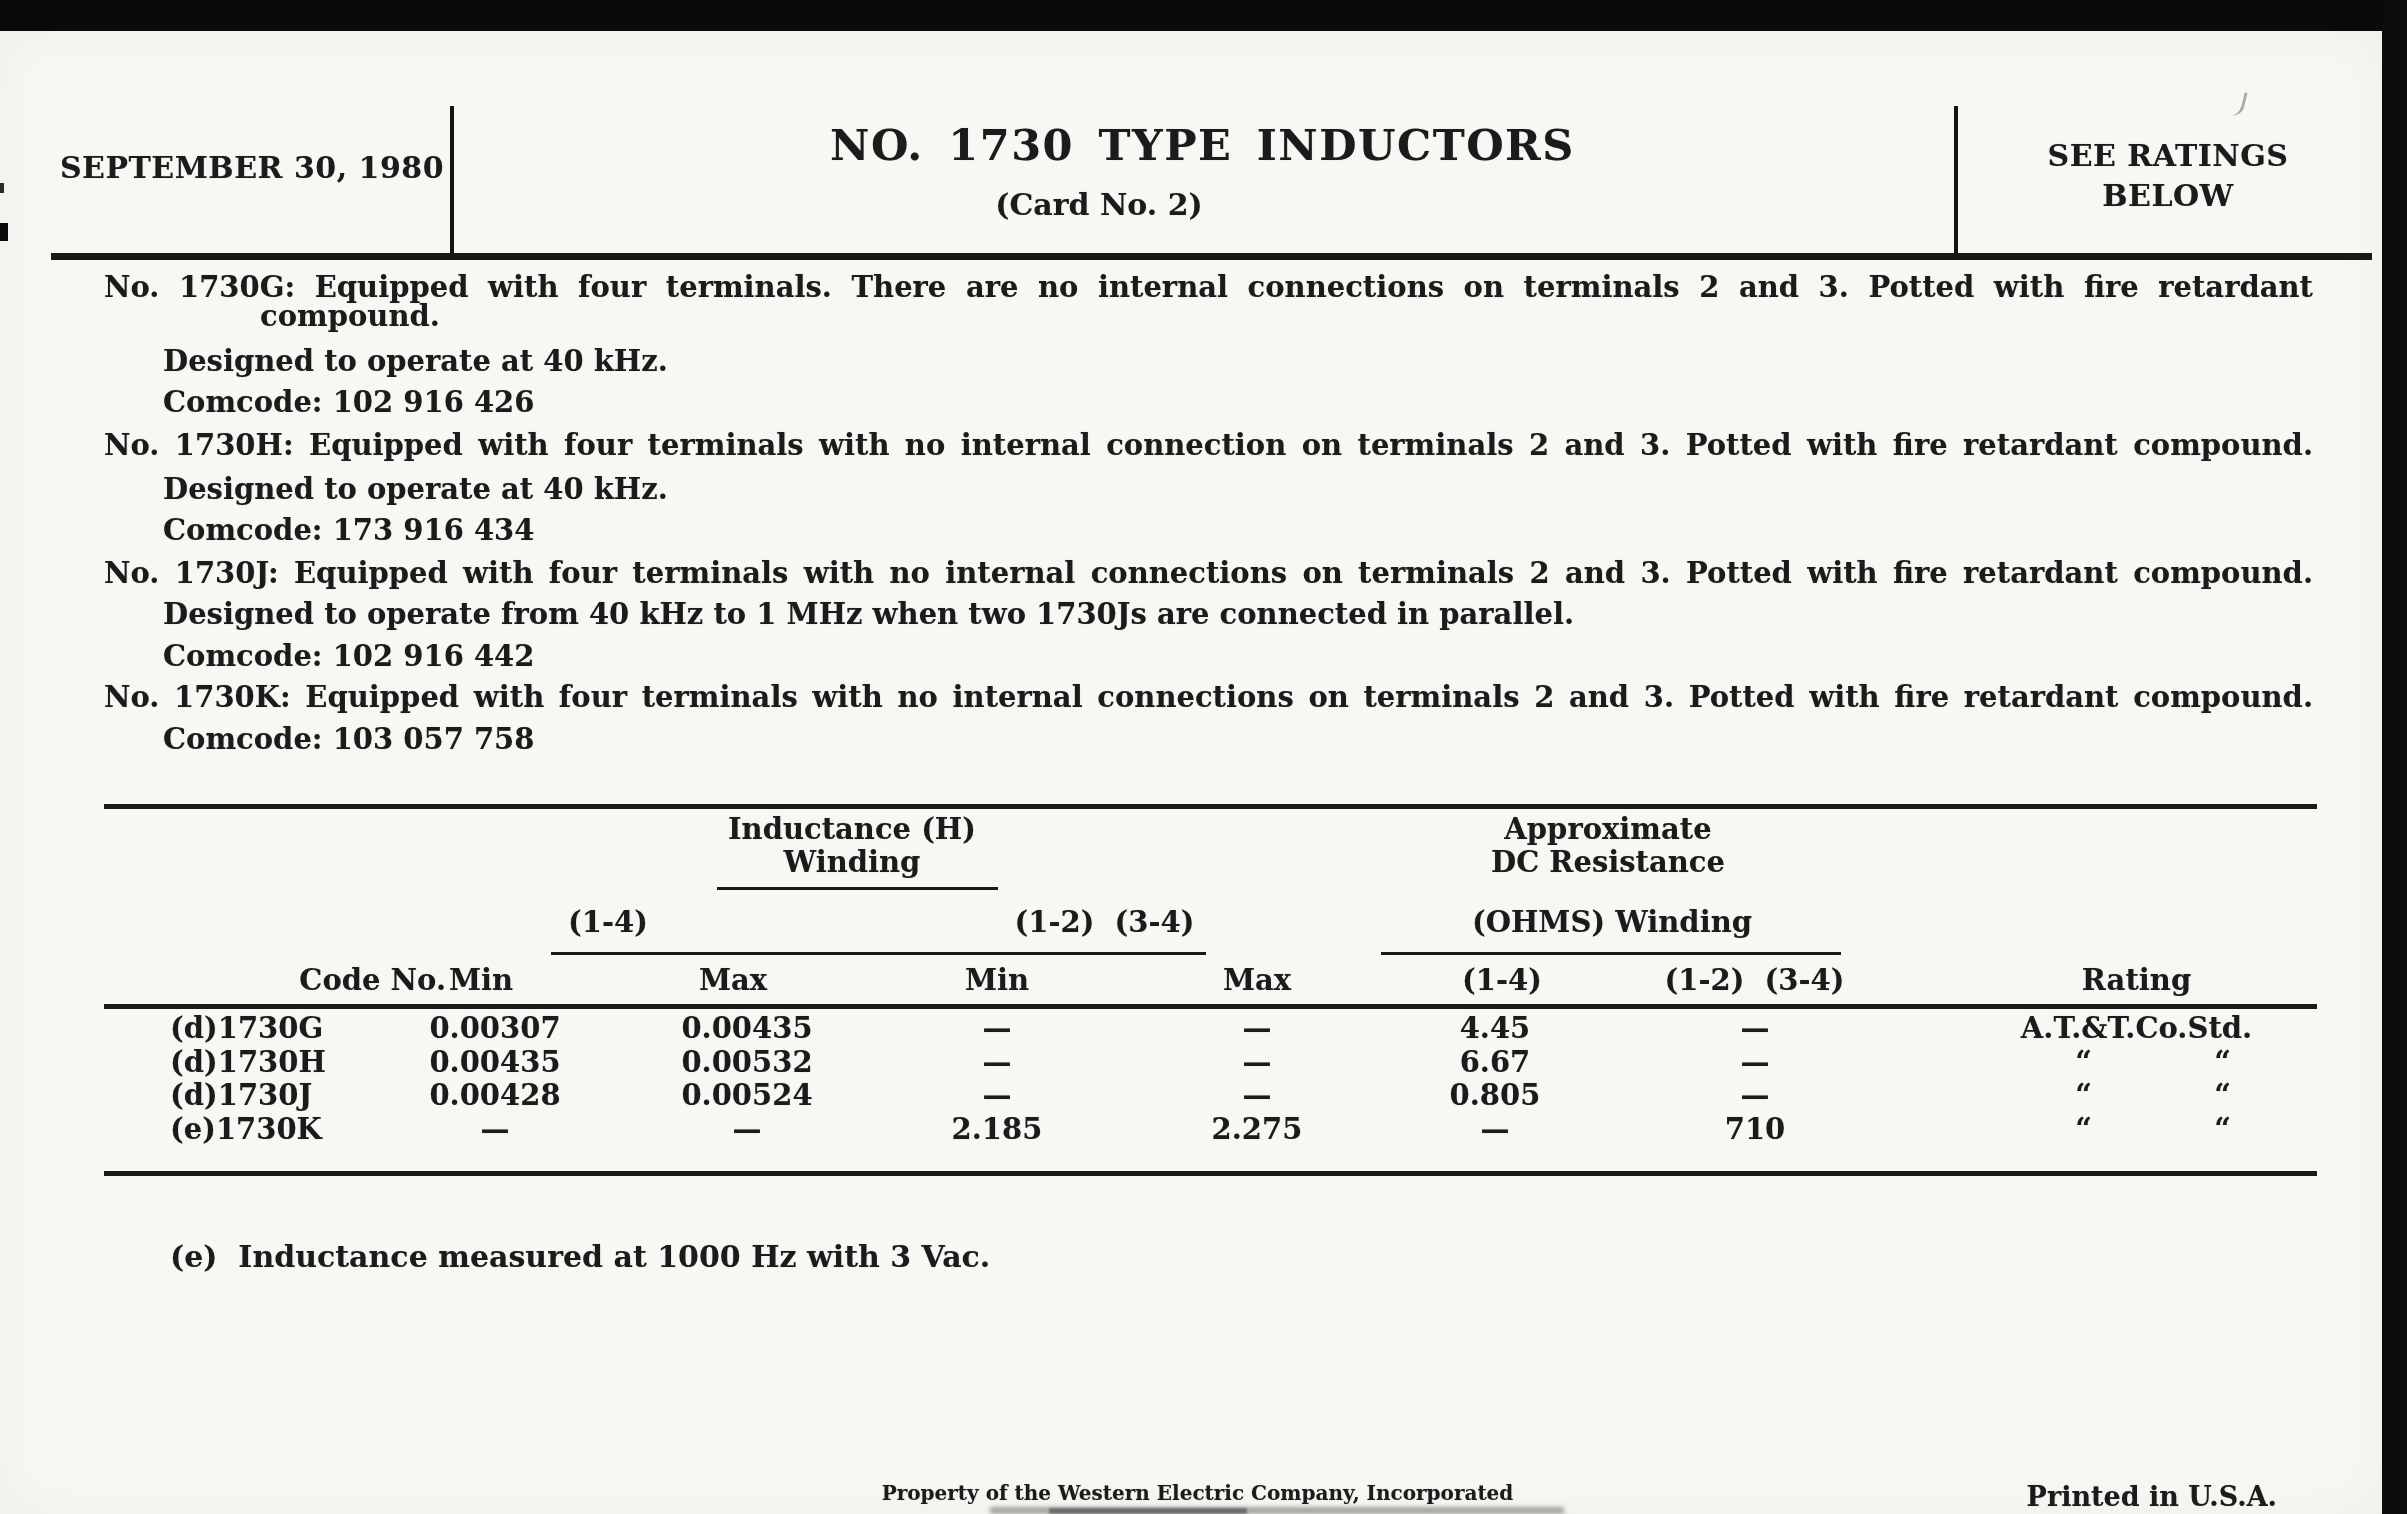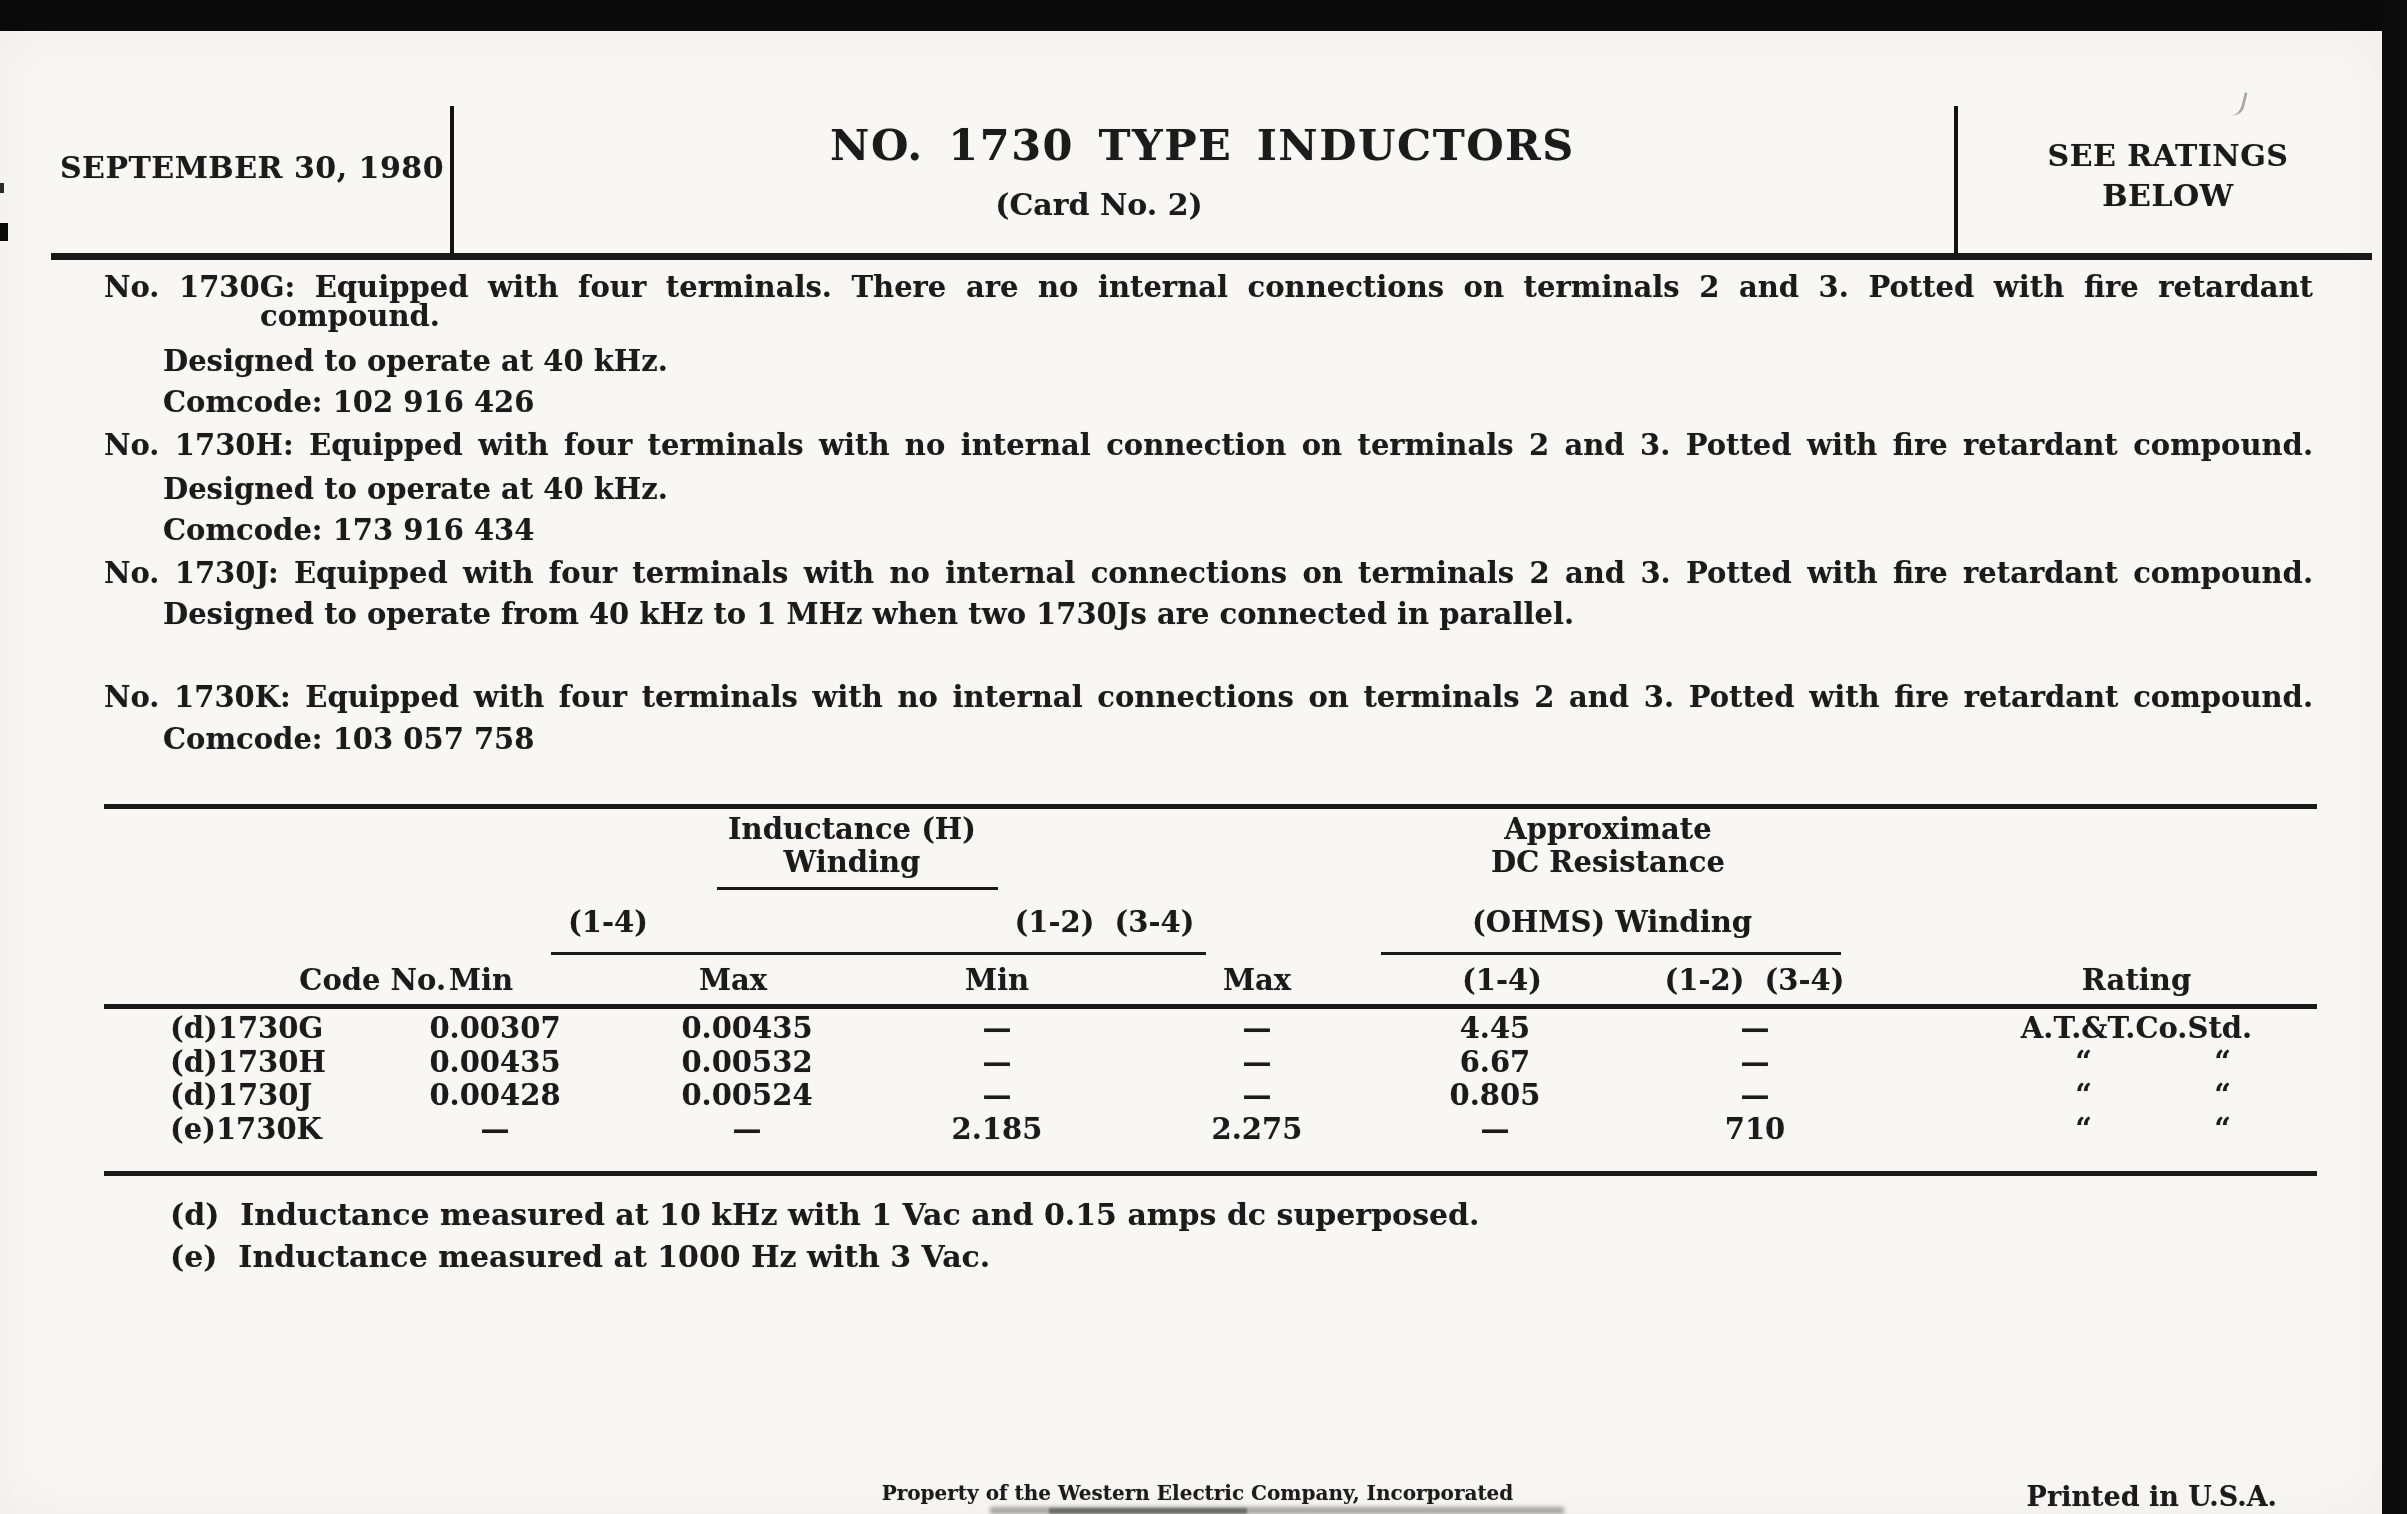--- a/index.html
+++ b/index.html
@@ -112,20 +112,21 @@
 
     <div id="ln1" class="abs ink tline lead">No. 1730G: Equipped with four terminals. There are no internal connections on terminals 2 and 3. Potted with fire retardant</div>
     <div id="ln2" class="abs ink tline cont">compound.</div>
     <div id="ln3" class="abs ink tline sub">Designed to operate at 40 kHz.</div>
     <div id="ln4" class="abs ink tline sub">Comcode: 102 916 426</div>
     <div id="ln5" class="abs ink tline lead">No. 1730H: Equipped with four terminals with no internal connection on terminals 2 and 3. Potted with fire retardant compound.</div>
     <div id="ln6" class="abs ink tline sub">Designed to operate at 40 kHz.</div>
     <div id="ln7" class="abs ink tline sub">Comcode: 173 916 434</div>
     <div id="ln8" class="abs ink tline lead">No. 1730J: Equipped with four terminals with no internal connections on terminals 2 and 3. Potted with fire retardant compound.</div>
     <div id="ln9" class="abs ink tline sub">Designed to operate from 40 kHz to 1 MHz when two 1730Js are connected in parallel.</div>
+    <div id="ln10" class="abs ink tline sub">Comcode: 102 916 442</div>
     <div id="ln11" class="abs ink tline lead">No. 1730K: Equipped with four terminals with no internal connections on terminals 2 and 3. Potted with fire retardant compound.</div>
     <div id="ln12" class="abs ink tline sub">Comcode: 103 057 758</div>
 
     <div class="abs tbl-rule rule-top"></div>
 
     <div class="abs ink th ind-h1">Inductance (H)</div>
     <div class="abs ink th ind-h2">Winding</div>
     <div class="abs tbl-rule rule-wind-under"></div>
     <div class="abs ink th res-h1">Approximate</div>
     <div class="abs ink th res-h2">DC Resistance</div>
@@ -189,21 +190,20 @@
       <div class="abs ink td c-min2">2.185</div>
       <div class="abs ink td c-max2">2.275</div>
       <div class="abs ink td c-r14">—</div>
       <div class="abs ink td c-r1234">710</div>
       <div class="abs ink td c-ditto1">“</div>
       <div class="abs ink td c-ditto2">“</div>
     </div>
 
     <div class="abs tbl-rule rule-bottom"></div>
 
-    <div id="fn-d" class="abs ink fn">(d)  Inductance measured at 10 kHz with 1 Vac and 0.15 amps dc superposed.</div>
     <div id="fn-e" class="abs ink fn">(e)  Inductance measured at 1000 Hz with 3 Vac.</div>
 
     <div class="abs ink foot-prop">Property of the Western Electric Company, Incorporated</div>
     <div class="abs ink foot-printed">Printed in U.S.A.</div>
 
     <div class="abs squiggle"></div>
   </div>
 
   <div class="abs nub-left"></div>
   <div class="abs tick-left"></div>

